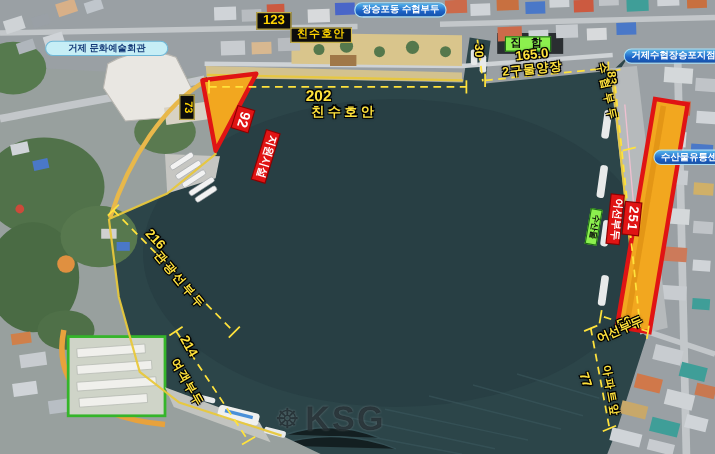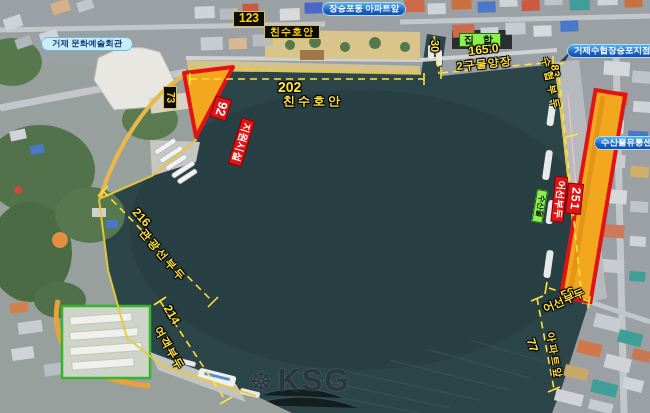--- a/index.html
+++ b/index.html
@@ -4,21 +4,21 @@
 <style>
   html,body{margin:0;padding:0;background:#222;}
   #stage{position:relative;width:650px;height:413px;overflow:hidden;background:#2c4549;font-family:"Liberation Sans","DejaVu Sans",sans-serif;}
   #bg{position:absolute;left:0;top:0;}
   .lbl{position:absolute;white-space:nowrap;line-height:1.15;transform-origin:0 0;}
   .ytext{color:var(--ann,#ffe23c);font-weight:bold;
          text-shadow:-1px -1px 0 #000,1px -1px 0 #000,-1px 1px 0 #000,1px 1px 0 #000,0 0 3px #000;}
   .blackbox{background:#0c0c0c;color:#ffd400;font-weight:bold;padding:0 5px;border:1px solid #d8c050;}
   .bluebox{background:linear-gradient(180deg,#55b4ea 0%,#1d64c8 60%,#1550a8 100%);color:#fff;font-weight:bold;
            border:1px solid #a8e0f8;border-radius:8px;padding:1px 6px;font-size:8.5px;}
-  .cyanbox{background:#c6eef6;color:#143a78;font-weight:bold;border:1px solid #6fb8d8;border-radius:7px;padding:1px 10px;font-size:8.5px;}
+  .cyanbox{background:#c6eef6;color:#143a78;font-weight:bold;border:1px solid #6fb8d8;border-radius:7px;padding:1px 20px;font-size:8.5px;}
   .greenbox{background:#8cf04e;color:#0a0a0a;font-weight:bold;border:1px solid #1e6e14;padding:0 4px;}
   .redbox{background:var(--red,#e01414);color:#fff;font-weight:bold;padding:0 3px;box-shadow:0 0 0 1px #8a0000;}
   #watermark{position:absolute;left:250px;top:363px;display:flex;align-items:center;gap:5px;
              color:rgba(28,38,44,.78);text-shadow:0 0 2px rgba(255,255,255,.28);}
   #watermark .wheel{font-size:25px;line-height:1;}
   #watermark .wm-text{font-family:Liberation Sans, sans-serif;font-weight:bold;font-size:31px;letter-spacing:2px;}
 </style>
 </head>
 <body>
 
@@ -224,21 +224,21 @@
       <path d="M154,305 L166,297"></path>
         <path d="M220,404 L232,397"></path>
       <path d="M547,282 L545,294"></path>
         <path d="M590,296 L588,308"></path>
       <path d="M531,301 L543,296"></path>
         <path d="M548,392 L560,387"></path>
     </g>
   </svg>
 
   <div class="lbl cyanbox" style="left:41px;top:37px;">거제 문화예술회관</div>
-  <div class="lbl bluebox" style="left:322px;top:2px;">장승포동 아파트앞</div>
+  <div class="lbl bluebox" style="left:322px;top:2px;">장승포동 수협부두</div>
   <div class="lbl bluebox" style="left:567px;top:44px;">거제수협장승포지점</div>
   <div class="lbl bluebox" style="left:594px;top:136px;">수산물유통센터</div>
   <div class="lbl greenbox" style="left:459px;top:33px;font-size:10px;letter-spacing:3px;">집 합</div>
   <div class="lbl greenbox" style="left:548px;top:191px;font-size:7.5px;transform:rotate(100deg);">수산물</div>
 
   <div class="lbl blackbox" style="left:233px;top:11px;font-size:12px;">123</div>
   <div class="lbl blackbox" style="left:264px;top:25px;font-size:10px;letter-spacing:1px;">친수호안</div>
   <div class="lbl blackbox" style="left:177px;top:86px;font-size:10px;transform:rotate(90deg);">73</div>
 
   <div class="lbl redbox" style="left:231px;top:101px;font-size:13px;transform:rotate(107deg);">92</div>

